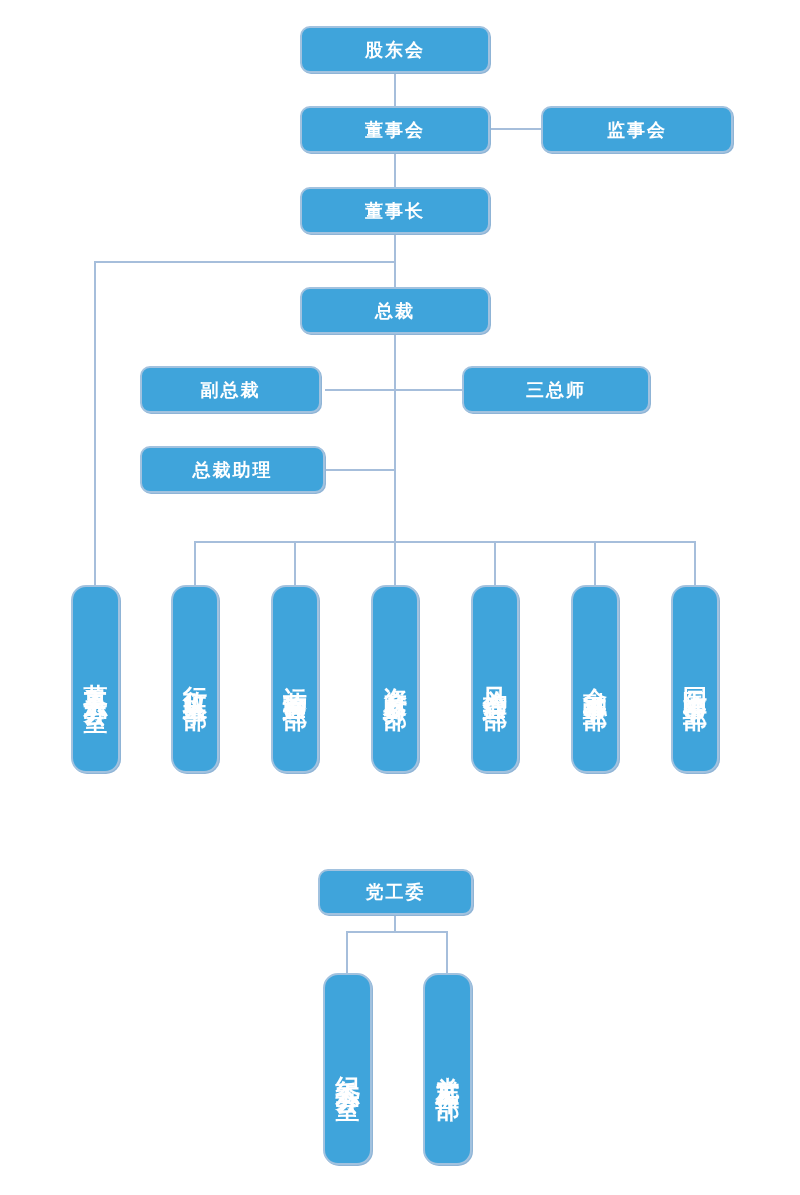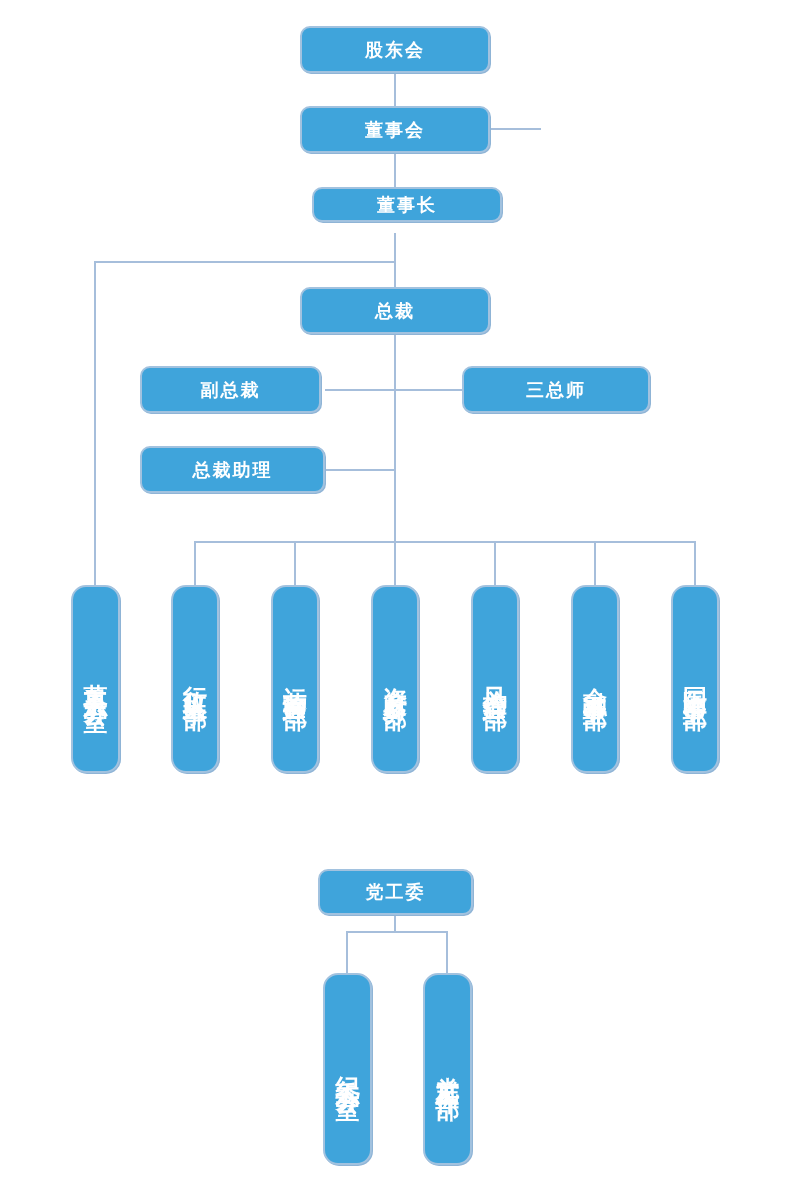--- a/index.html
+++ b/index.html
@@ -68,21 +68,22 @@
   <div class="line" style="left:494px; top:541px; width:2px;   height:44px;"></div>
   <div class="line" style="left:594px; top:541px; width:2px;   height:44px;"></div>
   <div class="line" style="left:694px; top:541px; width:2px;   height:44px;"></div>
   <div class="line" style="left:394px; top:883px; width:2px;   height:50px;"></div>
   <div class="line" style="left:346px; top:931px; width:102px; height:2px;"></div>
   <div class="line" style="left:346px; top:931px; width:2px;   height:43px;"></div>
   <div class="line" style="left:446px; top:931px; width:2px;   height:43px;"></div>
 
   <div class="node hbox" style="left:300px; top:26px;  width:190px; height:47px;">股东会</div>
   <div class="node hbox" style="left:300px; top:106px; width:190px; height:47px;text-align:center;">董事会</div>
-  <div class="node hbox" style="left:312px; top:187px; width:190px; height:35px;">董事长</div>
+  <div class="node hbox" style="left:541px; top:106px; width:192px; height:47px;">监事会</div>
+  <div class="node hbox" style="left:300px; top:187px; width:190px; height:47px;">董事长</div>
   <div class="node hbox" style="left:300px; top:287px; width:190px; height:47px;text-align:right;">总裁</div>
   <div class="node hbox" style="left:140px; top:366px; width:181px; height:47px;">副总裁</div>
   <div class="node hbox" style="left:140px; top:446px; width:185px; height:47px;">总裁助理</div>
   <div class="node hbox" style="left:462px; top:366px; width:188px; height:47px;">三总师</div>
   <div class="node hbox" style="left:318px; top:837px; width:155px; height:46px;margin-top:32px;">党工委</div>
 
   <div class="node vbox" style="left:71px;  top:585px; width:49px; height:188px;">
       <span>董事会办公室</span>
     </div>
   <div class="node vbox" style="left:171px; top:585px; width:48px; height:188px;">

